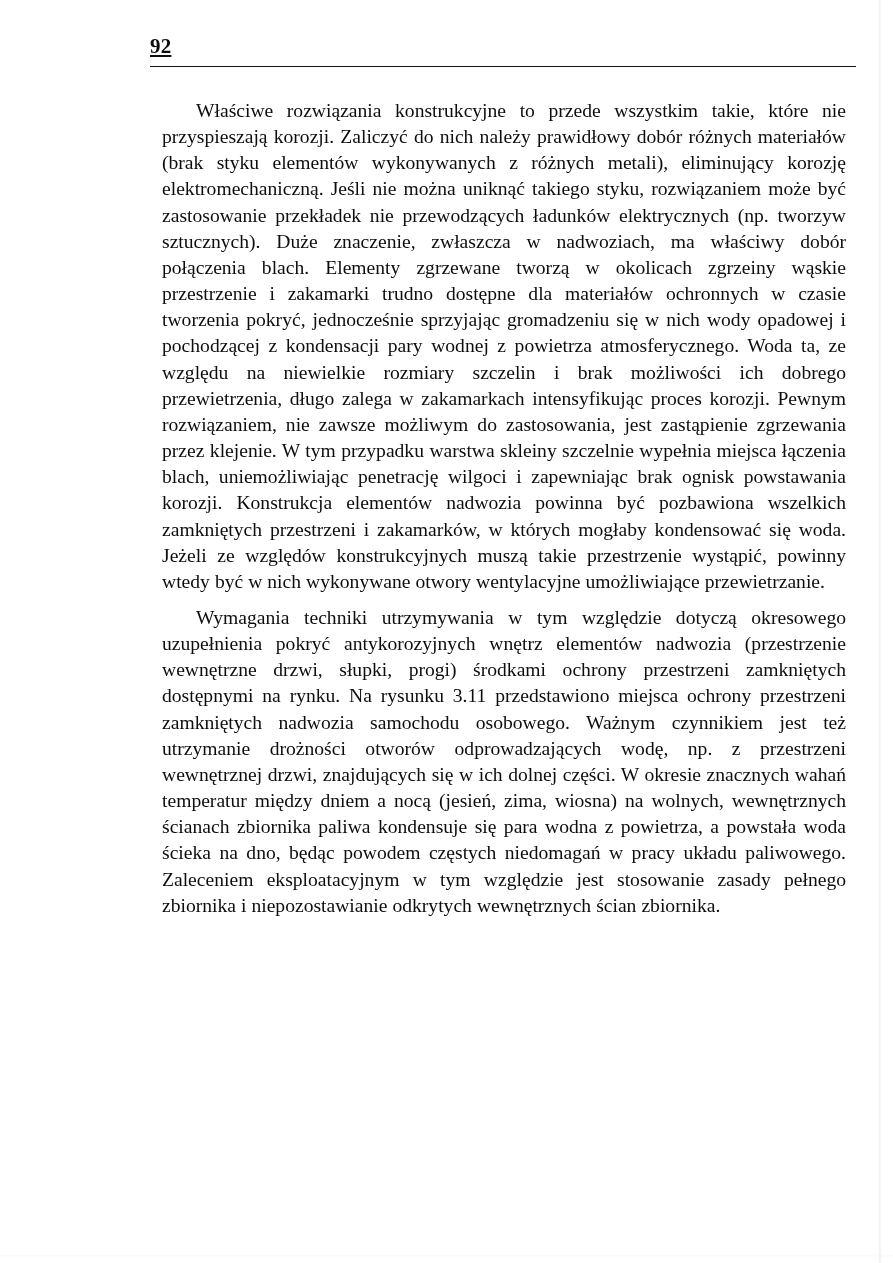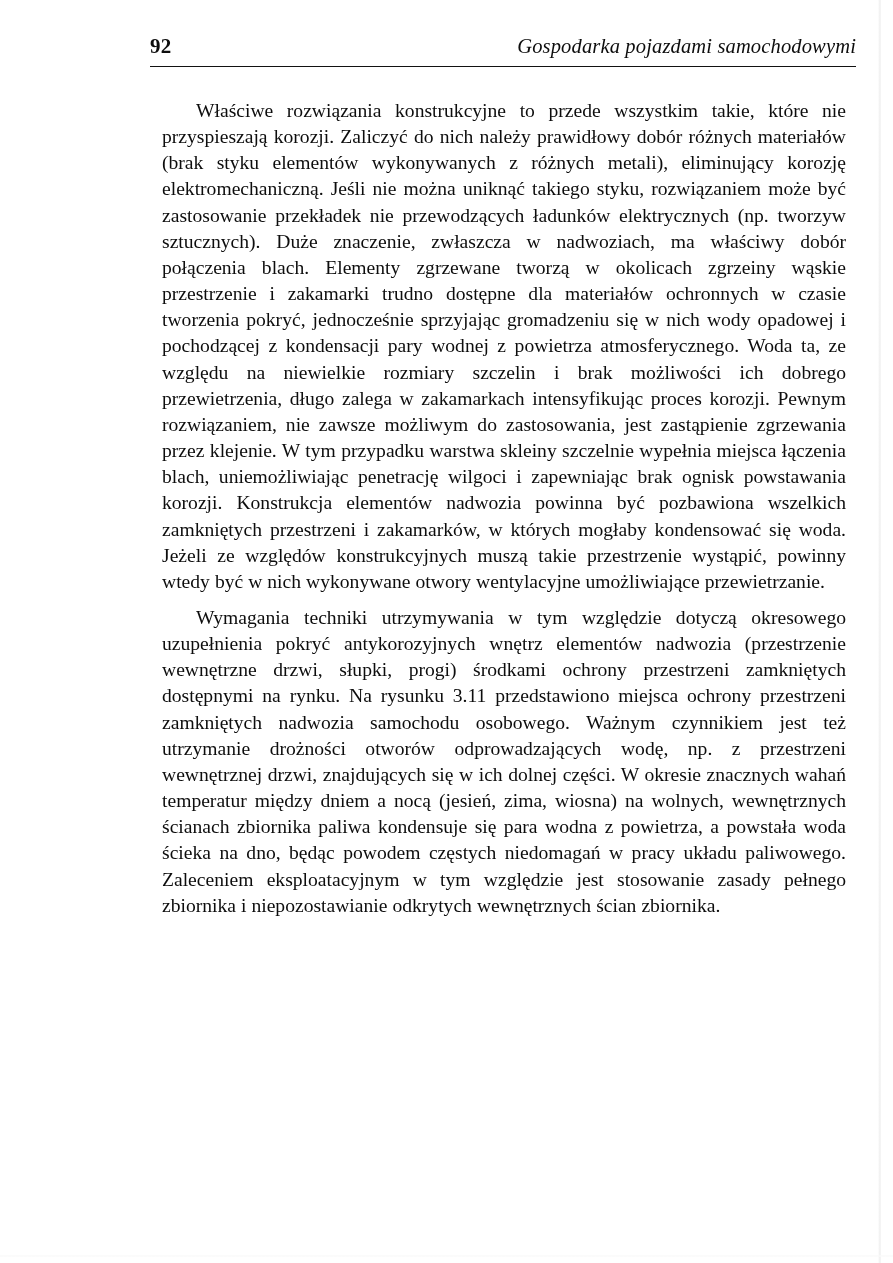--- a/index.html
+++ b/index.html
@@ -43,22 +43,23 @@
     pointer-events: none;
   }
 
   
   .header {
     position: absolute;
     left: 150px;
     top: 36px;
     width: 706px;
     display: flex;
-    align-items: center;
+    align-items: flex-end;
     justify-content: space-between;
+    text-decoration: underline;
   }
 
   .folio {
     font-weight: bold;
     font-size: 21px;
     letter-spacing: 0.2px;
     line-height: 1;
   }
 
   .running-head {
@@ -100,21 +101,20 @@
 </head>
 <body>
 
 <div class="page">
 
   <div class="scan-edge"></div>
   <div class="scan-edge-bottom"></div>
 
   <div class="header">
     <span class="folio">92</span>
-    <span class="running-head">Gospodarka pojazdami samochodowymi</span>
   </div>
 
   <div class="header-rule"></div>
 
   <div class="body-text">
     <p>Właściwe rozwiązania konstrukcyjne to przede wszystkim takie, które nie przyspieszają korozji. Zaliczyć do nich należy prawidłowy dobór różnych materiałów (brak styku elementów wykonywanych z różnych metali), eliminujący korozję elektromechaniczną. Jeśli nie można uniknąć takiego styku, rozwiązaniem może być zastosowanie przekładek nie przewodzących ładunków elektrycznych (np. tworzyw sztucznych). Duże znaczenie, zwłaszcza w nadwoziach, ma właściwy dobór połączenia blach. Elementy zgrzewane tworzą w okolicach zgrzeiny wąskie przestrzenie i zakamarki trudno dostępne dla materiałów ochronnych w czasie tworzenia pokryć, jednocześnie sprzyjając gromadzeniu się w nich wody opadowej i pochodzącej z kondensacji pary wodnej z powietrza atmosferycznego. Woda ta, ze względu na niewielkie rozmiary szczelin i brak możliwości ich dobrego przewietrzenia, długo zalega w zakamarkach intensyfikując proces korozji. Pewnym rozwiązaniem, nie zawsze możliwym do zastosowania, jest zastąpienie zgrzewania przez klejenie. W tym przypadku warstwa skleiny szczelnie wypełnia miejsca łączenia blach, uniemożliwiając penetrację wilgoci i zapewniając brak ognisk powstawania korozji. Konstrukcja elementów nadwozia powinna być pozbawiona wszelkich zamkniętych przestrzeni i zakamarków, w których mogłaby kondensować się woda. Jeżeli ze względów konstrukcyjnych muszą takie przestrzenie wystąpić, powinny wtedy być w nich wykonywane otwory wentylacyjne umożliwiające przewietrzanie.</p>
     <p>Wymagania techniki utrzymywania w tym względzie dotyczą okresowego uzupełnienia pokryć antykorozyjnych wnętrz elementów nadwozia (przestrzenie wewnętrzne drzwi, słupki, progi) środkami ochrony przestrzeni zamkniętych dostępnymi na rynku. Na rysunku 3.11 przedstawiono miejsca ochrony przestrzeni zamkniętych nadwozia samochodu osobowego. Ważnym czynnikiem jest też utrzymanie drożności otworów odprowadzających wodę, np. z przestrzeni wewnętrznej drzwi, znajdujących się w ich dolnej części. W okresie znacznych wahań temperatur między dniem a nocą (jesień, zima, wiosna) na wolnych, wewnętrznych ścianach zbiornika paliwa kondensuje się para wodna z powietrza, a powstała woda ścieka na dno, będąc powodem częstych niedomagań w pracy układu paliwowego. Zaleceniem eksploatacyjnym w tym względzie jest stosowanie zasady pełnego zbiornika i niepozostawianie odkrytych wewnętrznych ścian zbiornika.</p>
   </div>
 
 </div>

